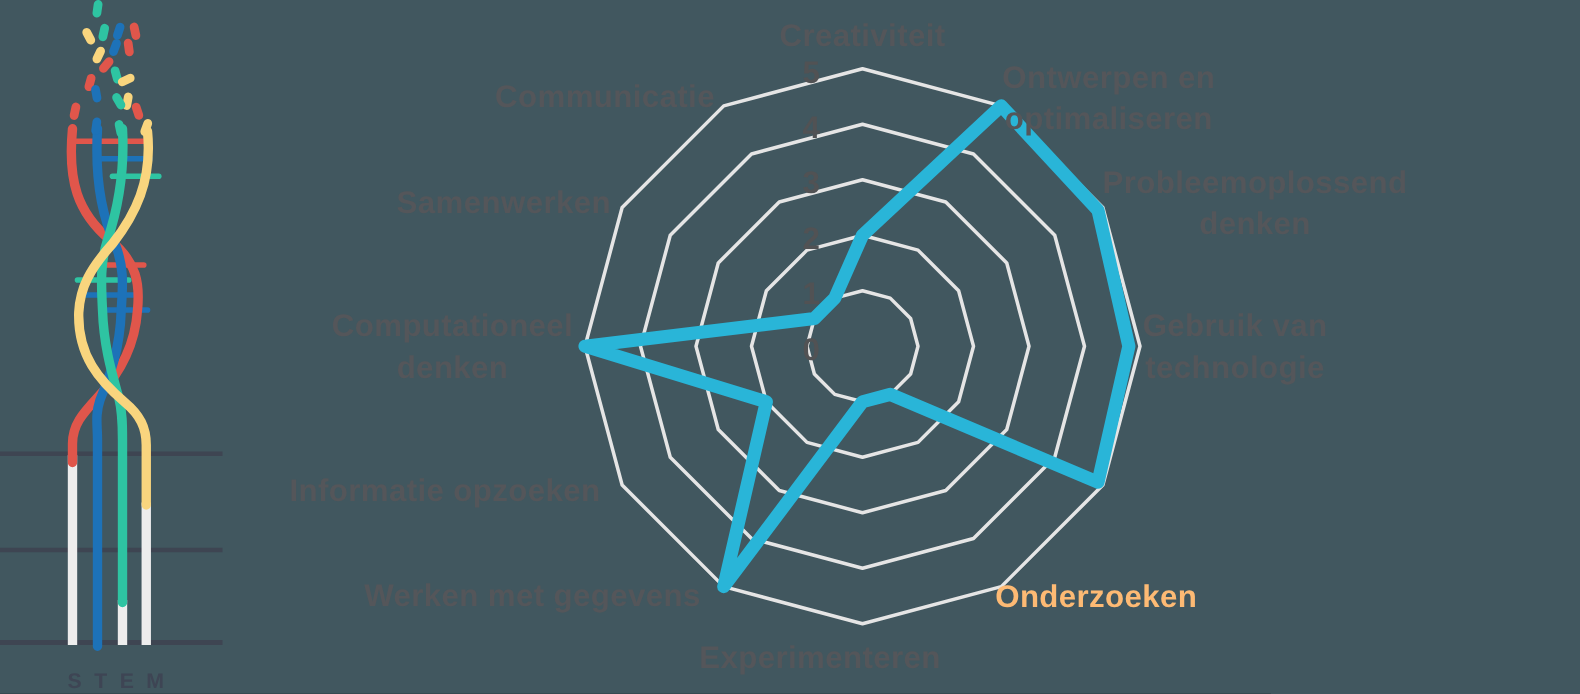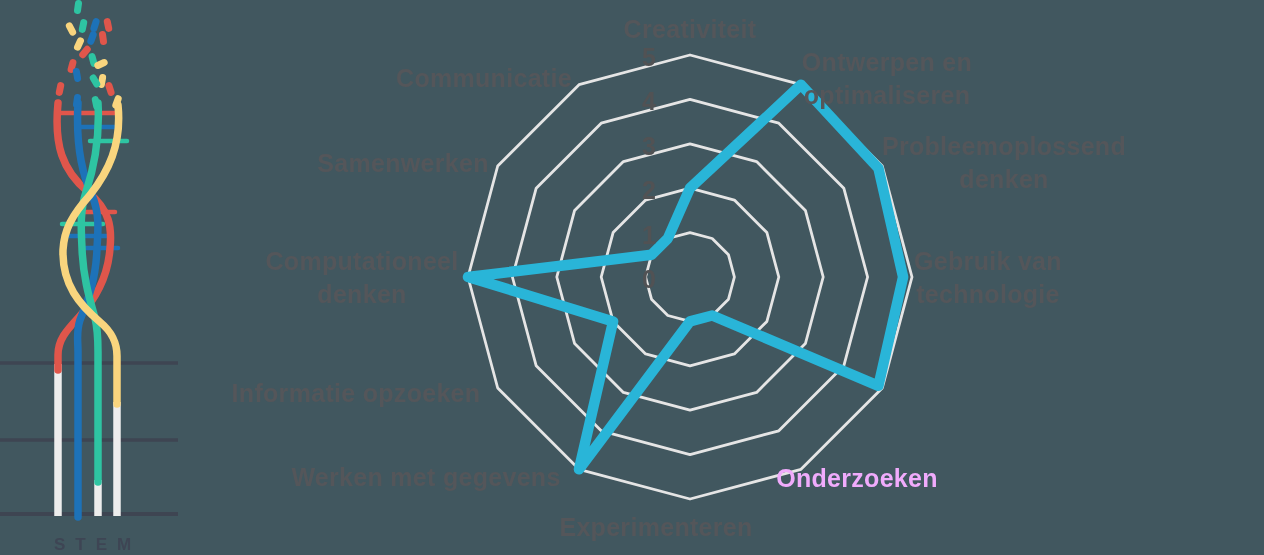--- a/index.html
+++ b/index.html
@@ -96,21 +96,21 @@
     </svg>
 
   <div class="labels" id="axis-labels">
       <div class="axis-label" style="left: 690px; top: 29px; color: rgb(84, 86, 90);">Creativiteit</div>
       <div class="axis-label" style="left: 887px; top: 79px; color: rgb(84, 86, 90);">Ontwerpen en
 optimaliseren</div>
       <div class="axis-label" style="left: 1004px; top: 163px; color: rgb(84, 86, 90);">Probleemoplossend
 denken</div>
       <div class="axis-label" style="left: 988px; top: 278px; color: rgb(84, 86, 90);">Gebruik van
 technologie</div>
-      <div class="axis-label" style="left: 857px; top: 478px; color: #f0abfc;">Onderzoeken</div>
+      <div class="axis-label" style="left: 877px; top: 478px; color: #fdba74;">Onderzoeken</div>
       <div class="axis-label" style="left: 656px; top: 527px; color: rgb(84, 86, 90);">Experimenteren</div>
       <div class="axis-label" style="left: 426px; top: 477px; color: rgb(84, 86, 90);">Werken met gegevens</div>
       <div class="axis-label" style="left: 356px; top: 393px; color: rgb(84, 86, 90);">Informatie opzoeken</div>
       <div class="axis-label" style="left: 362px; top: 278px; color: rgb(84, 86, 90);">Computationeel
 denken</div>
       <div class="axis-label" style="left: 403px; top: 163px; color: rgb(84, 86, 90);">Samenwerken</div>
       <div class="axis-label" style="left: 484px; top: 78px; color: rgb(84, 86, 90);">Communicatie</div>
     </div>
 </div>
 

